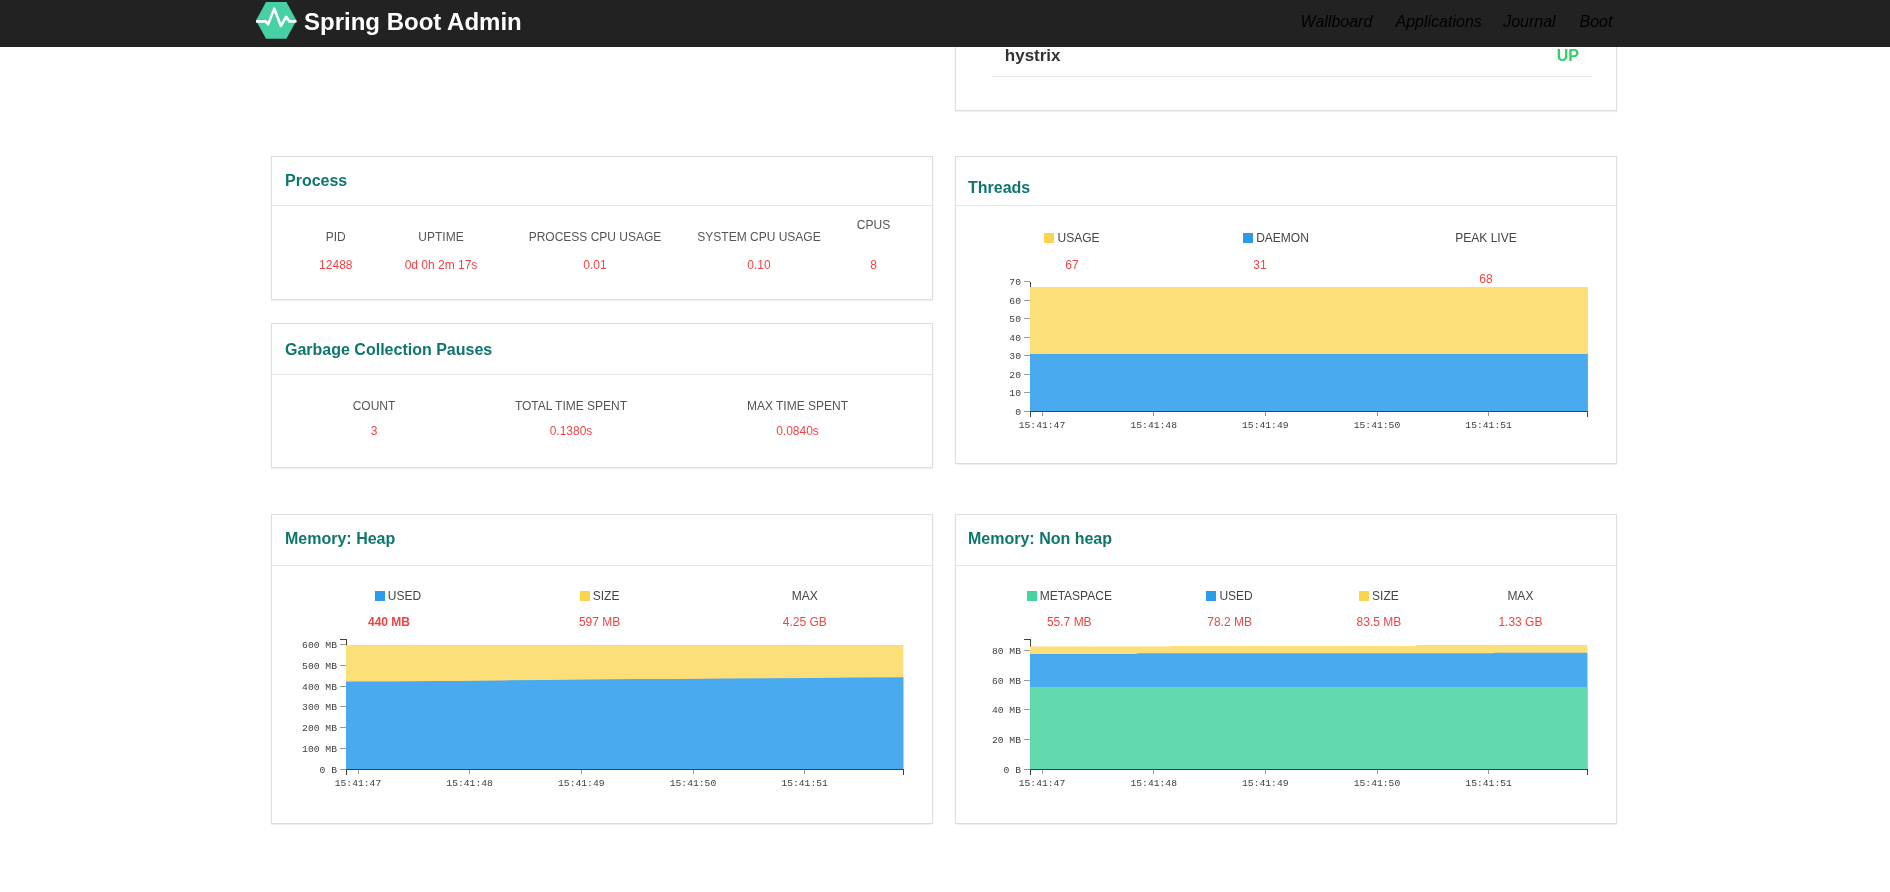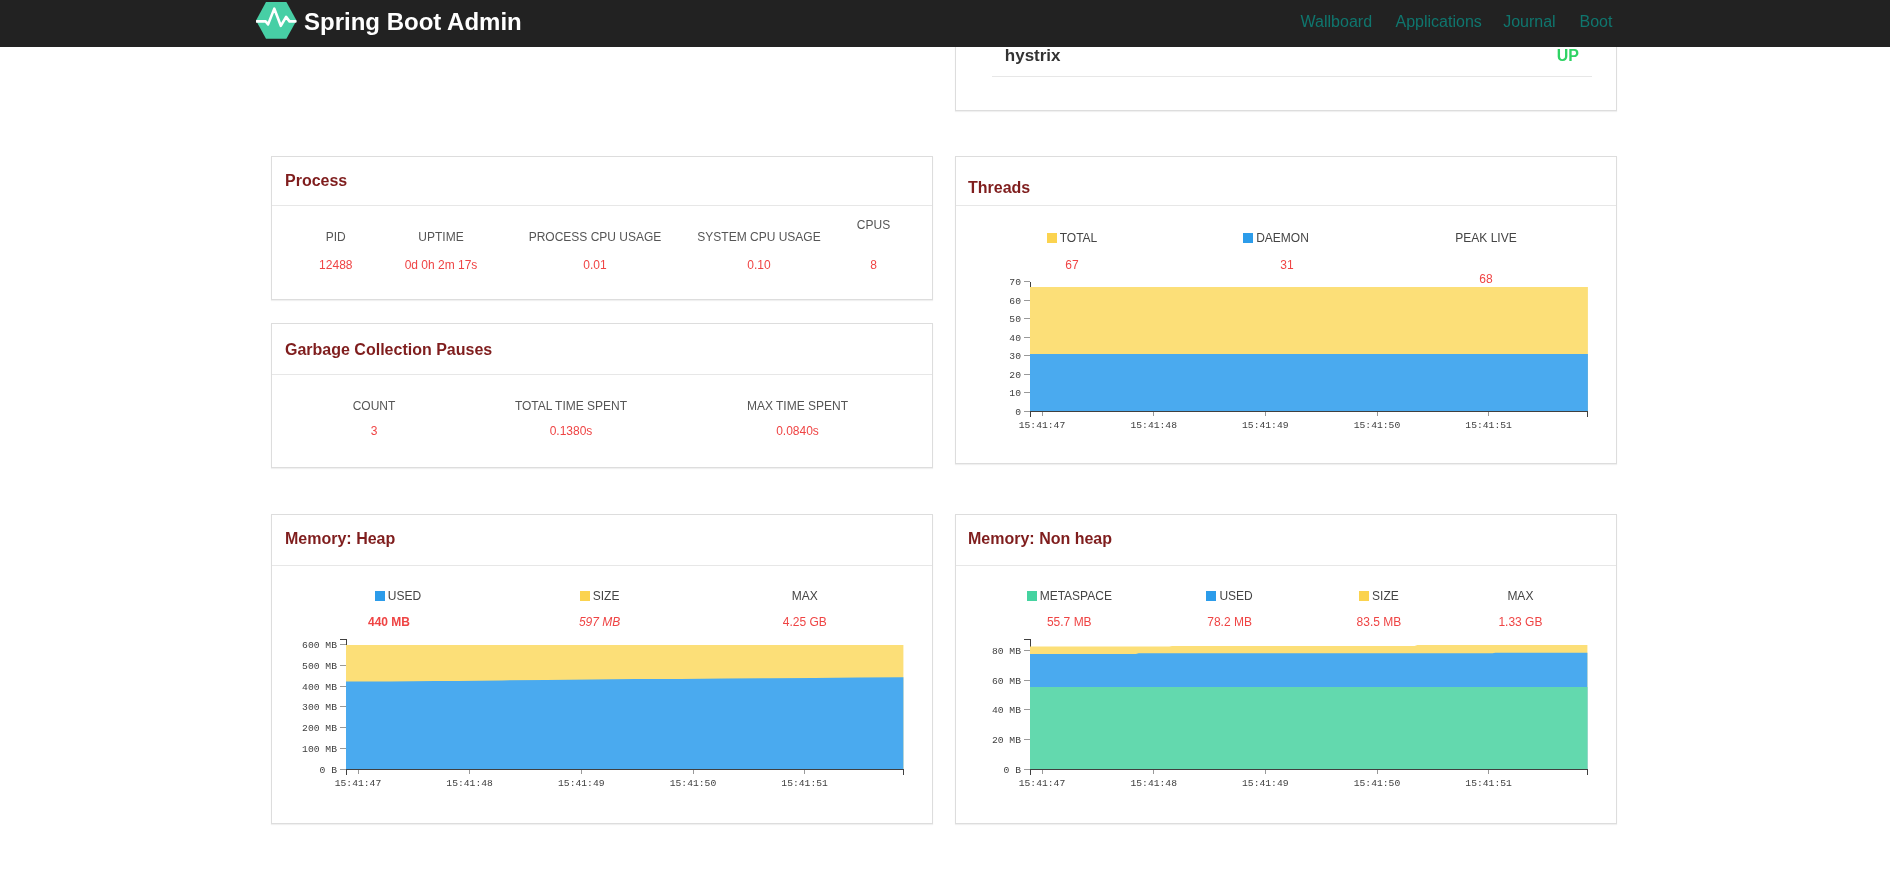--- a/index.html
+++ b/index.html
@@ -2,27 +2,27 @@
 <html><head>
 <meta charset="utf-8">
 <style>
   html,body{margin:0;padding:0;background:#fff;}
   body{width:1890px;height:892px;position:relative;overflow:hidden;
        font-family:"Liberation Sans",sans-serif;}
   .abs{position:absolute;}
   .panel{position:absolute;background:#fff;border:1px solid #ddd;
          box-shadow:0 1px 1px rgba(0,0,0,.06);box-sizing:border-box;}
   .divider{position:absolute;height:1px;background:#e7e7e7;}
-  .ptitle{position:absolute;font-size:16px;font-weight:bold;color:#7f1d1d;line-height:30px;white-space:nowrap;}
+  .ptitle{position:absolute;font-size:16px;font-weight:bold;color:#0f766e;line-height:30px;white-space:nowrap;}
   .lbl{position:absolute;font-size:12px;color:#555;line-height:20px;text-align:center;white-space:nowrap;}
   .val{position:absolute;font-size:12px;color:#ef4444;line-height:24px;text-align:center;white-space:nowrap;}
   .leg{position:absolute;line-height:20px;display:flex;align-items:center;justify-content:center;}
   .leg span.t{font-size:12px;color:#444;}
   .sq{display:inline-block;width:10px;height:10px;margin-right:3px;}
-  .navlink{position:absolute;font-size:16px;color:#0f766e;line-height:43px;top:0;white-space:nowrap;z-index:20;}
+  .navlink{position:absolute;font-size:16px;color:#000000;line-height:43px;top:0;white-space:nowrap;z-index:20;font-style:italic;}
 </style>
 </head>
 <body>
 <div class="abs" style="left:0;top:0;width:1890px;height:47px;background:#222;z-index:10;"></div>
 <svg class="abs" style="left:256px;top:2px;z-index:20;" width="41" height="37" viewBox="0 0 41 37">
 <polygon points="10,0 30.4,0 40.5,18.4 30.4,36.8 10,36.8 0,18.4" fill="#47cfa5"></polygon>
 <polyline points="0.8,19.4 9.6,19.4 12.1,22.4 18.3,6.6 24.8,23.8 30.1,14.9 33.5,19.4 39.4,19.4" fill="none" stroke="#fff" stroke-width="2.6" stroke-linecap="round" stroke-linejoin="round"></polyline>
 </svg>
 <div class="abs" style="left:304px;top:0;font-size:24px;font-weight:bold;color:#fff;line-height:44px;z-index:20;">Spring Boot Admin</div>
 <div class="navlink" style="left:1300.6px;">Wallboard</div>
@@ -59,42 +59,42 @@
 <div class="lbl" style="left:763.5px;top:215px;width:220px;">CPUS</div>
 <div class="val" style="left:763.5px;top:252.5px;width:220px;">8</div>
 <div class="lbl" style="left:264px;top:395.5px;width:220px;">COUNT</div>
 <div class="val" style="left:264px;top:419px;width:220px;">3</div>
 <div class="lbl" style="left:461px;top:395.5px;width:220px;">TOTAL TIME SPENT</div>
 <div class="val" style="left:461px;top:419px;width:220px;">0.1380s</div>
 <div class="lbl" style="left:687.5px;top:395.5px;width:220px;">MAX TIME SPENT</div>
 <div class="val" style="left:687.5px;top:419px;width:220px;">0.0840s</div>
 <div class="leg" style="left:962px;top:228px;width:220px;">
     <span class="sq" style="background:#fbd34f;"></span>
-    <span class="t">TOTAL</span>
+    <span class="t">USAGE</span>
   </div>
 <div class="val" style="left:962px;top:252.5px;width:220px;">67</div>
 <div class="leg" style="left:1166px;top:228px;width:220px;">
     <span class="sq" style="background:#2c9cea;"></span>
     <span class="t">DAEMON</span>
   </div>
-<div class="val" style="left:1177px;top:252.5px;width:220px;text-align:center;">31</div>
+<div class="val" style="left:1150px;top:252.5px;width:220px;text-align:center;">31</div>
 <div class="leg" style="left:1376px;top:228px;width:220px;">
     <span class="t">PEAK LIVE</span>
   </div>
 <div class="val" style="left:1376px;top:252.5px;width:220px;margin-top:14px;">68</div>
 <div class="leg" style="left:288px;top:585.5px;width:220px;">
     <span class="sq" style="background:#2c9cea;"></span>
     <span class="t">USED</span>
   </div>
 <div class="val" style="left:279px;top:610px;width:220px;font-weight:bold;">440 MB</div>
 <div class="leg" style="left:489.6px;top:585.5px;width:220px;">
     <span class="sq" style="background:#fbd34f;"></span>
     <span class="t">SIZE</span>
   </div>
-<div class="val" style="left:489.6px;top:610px;width:220px;font-style:italic;">597 MB</div>
+<div class="val" style="left:489.6px;top:610px;width:220px;">597 MB</div>
 <div class="leg" style="left:694.8px;top:585.5px;width:220px;">
     <span class="t">MAX</span>
   </div>
 <div class="val" style="left:694.8px;top:610px;width:220px;">4.25 GB</div>
 <div class="leg" style="left:959.3px;top:585.5px;width:220px;">
     <span class="sq" style="background:#45d3a0;"></span>
     <span class="t">METASPACE</span>
   </div>
 <div class="val" style="left:959.3px;top:610px;width:220px;">55.7 MB</div>
 <div class="leg" style="left:1119.6px;top:585.5px;width:220px;">

